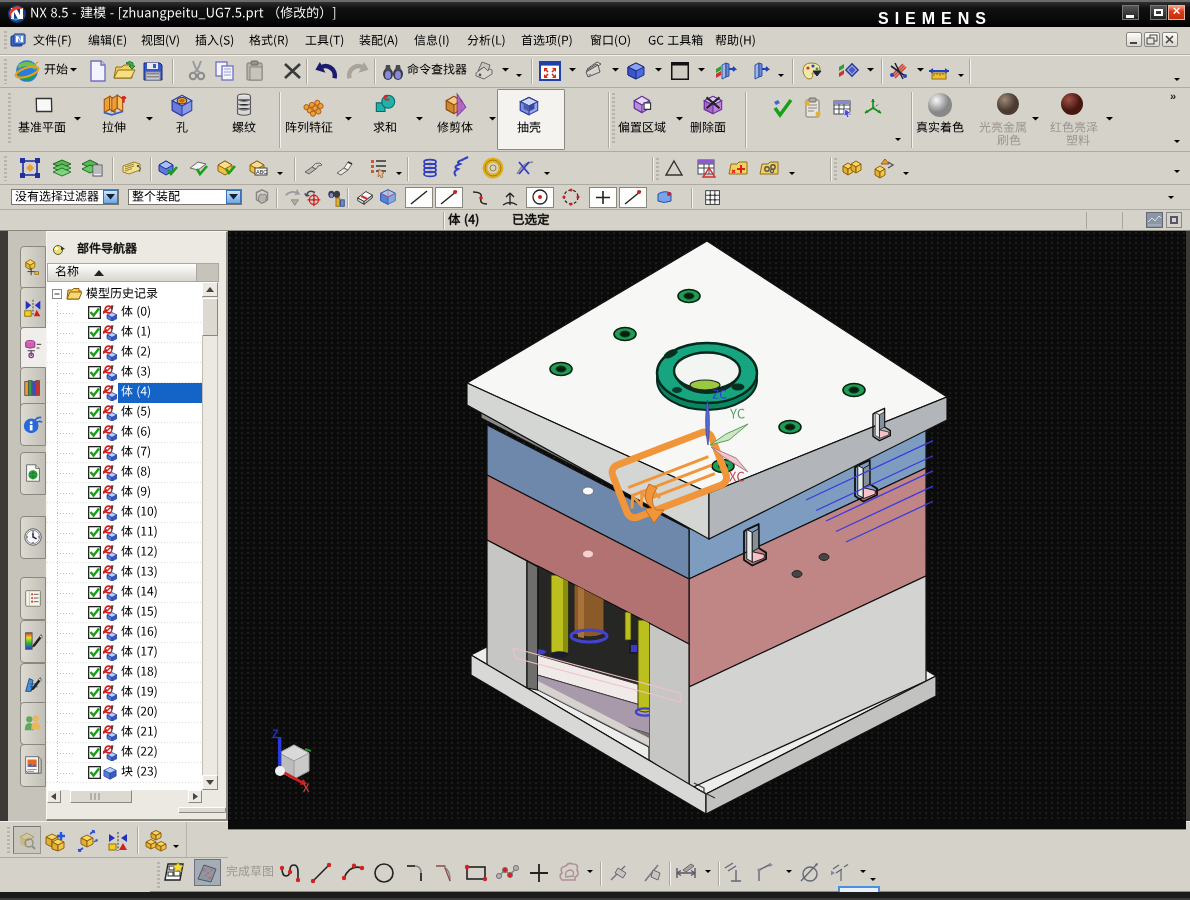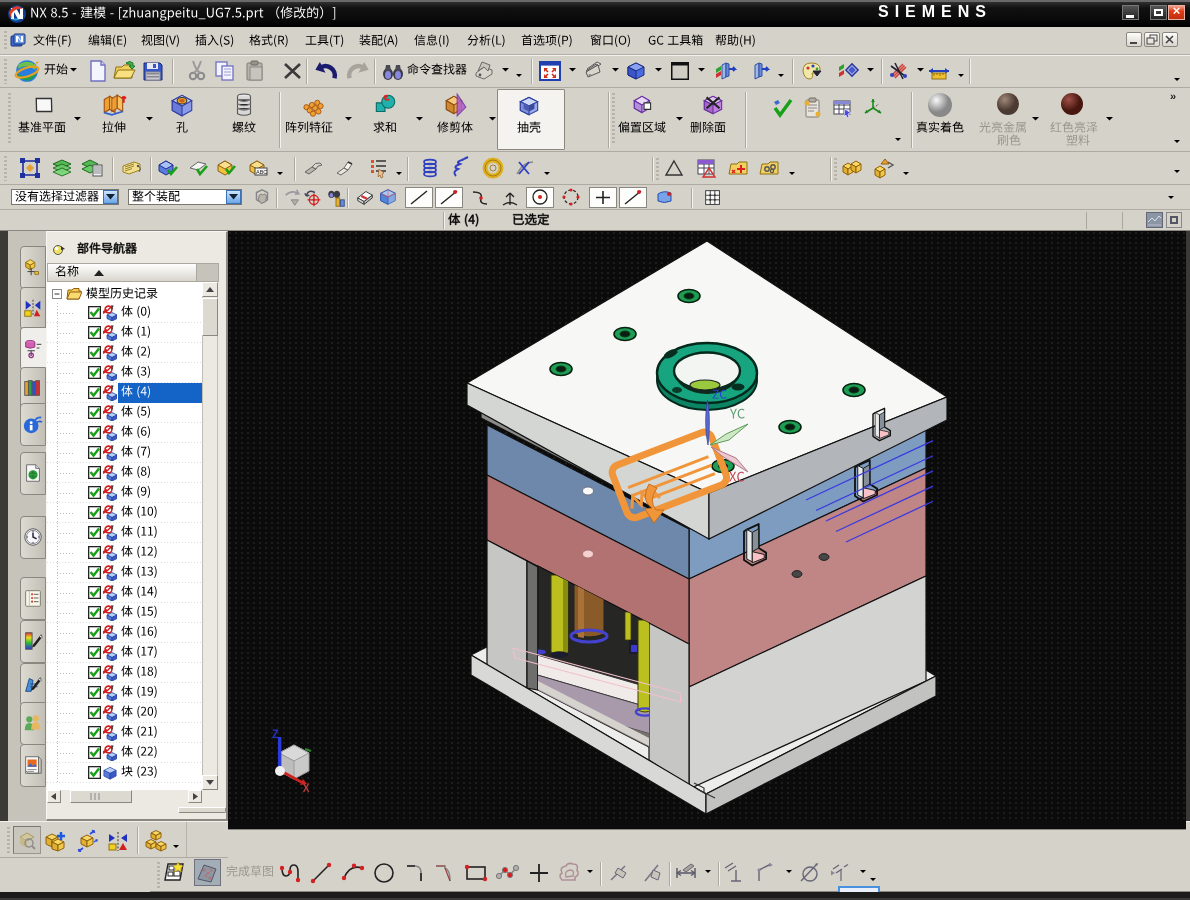--- a/index.html
+++ b/index.html
@@ -156,21 +156,21 @@
     <div style="position:absolute;left:0px;top:27px;width:3px;height:865px;background:#3c3a36"></div>
     <div style="position:absolute;left:1186px;top:27px;width:4px;height:865px;background:#3c3a36"></div>
     <div style="position:absolute;left:0px;top:0px;width:1190px;height:27px;background:linear-gradient(#3a3a3a,#111 30%,#0a0a0a 70%,#000)"></div>
     <div style="position:absolute;left:0px;top:0px;width:1190px;height:2px;background:#6a6a6a"></div>
     <svg style="position:absolute;left:7px;top:4px" width="20" height="20" viewBox="0 0 20 20">
 <circle cx="10" cy="10" r="9" fill="#123d8c"></circle>
 <path d="M3 13 Q10 17 17 11 Q13 18 6 16 Z" fill="#2aa3e0"></path>
 <path d="M4 4 L9 4 L13 11 L13 4 L16 4 L16 15 L11 15 L7 8 L7 15 L4 15 Z" fill="#fff"></path>
 <path d="M2 9 Q4 3 11 2 L16 5 Q9 4 5 9 Q3 12 6 15 Q3 13 2 9Z" fill="#e23a24"></path>
 </svg>
-    <div style="position:absolute;left:878px;top:3px;width:130px;color:#fff;font:bold 16px 'Liberation Sans',sans-serif;letter-spacing:6px">SIEMENS</div>
+    <div style="position:absolute;left:878px;top:10px;width:130px;color:#fff;font:bold 16px 'Liberation Sans',sans-serif;letter-spacing:6px">SIEMENS</div>
     <div style="position:absolute;left:1122px;top:5px;width:17px;height:15px;background:linear-gradient(#555,#222);border:1px solid #777"></div>
     <div style="position:absolute;left:1126px;top:15px;width:8px;height:3px;background:#fff"></div>
     <div style="position:absolute;left:1150px;top:5px;width:17px;height:15px;background:linear-gradient(#555,#222);border:1px solid #777"></div>
     <div style="position:absolute;left:1154px;top:9px;width:9px;height:7px;border:2px solid #fff"></div>
     <div style="position:absolute;left:1168px;top:5px;width:17px;height:15px;background:linear-gradient(#f5a08c,#e03c14 40%,#c03010);border:1px solid #e8b0a0"></div>
     <div style="position:absolute;left:1168px;top:3px;width:17px;height:17px;color:#fff;font:bold 13px 'Liberation Sans';text-align:center">×</div>
     <div style="position:absolute;left:0px;top:27px;width:1190px;height:28px;background:#d5d2ca;border-bottom:1px solid #b4b0a8"></div>
     <div style="position:absolute;left:4px;top:31px;width:3px;height:20px;background-image:repeating-linear-gradient(#b8b4ab 0 2px,transparent 2px 4px)"></div>
     <svg style="position:absolute;left:10px;top:33px" width="16" height="16" viewBox="0 0 16 16">
       <rect x="1" y="3" width="11" height="10" rx="1" fill="#3a6ad0" stroke="#16307a"></rect>

